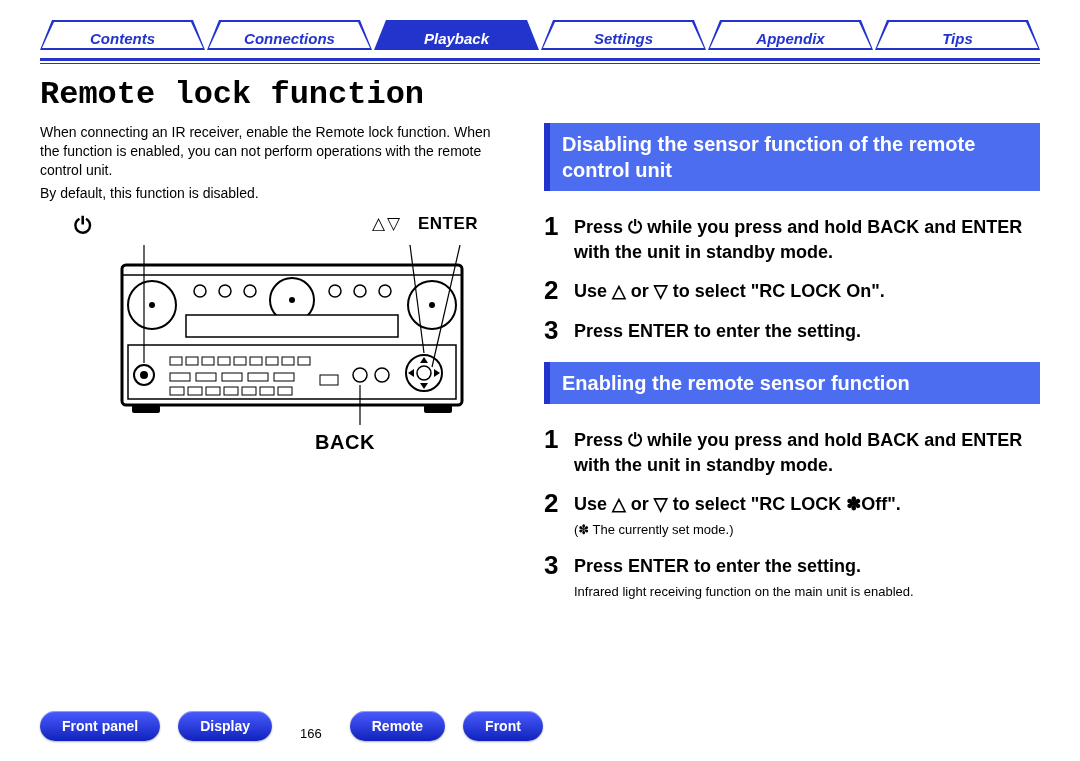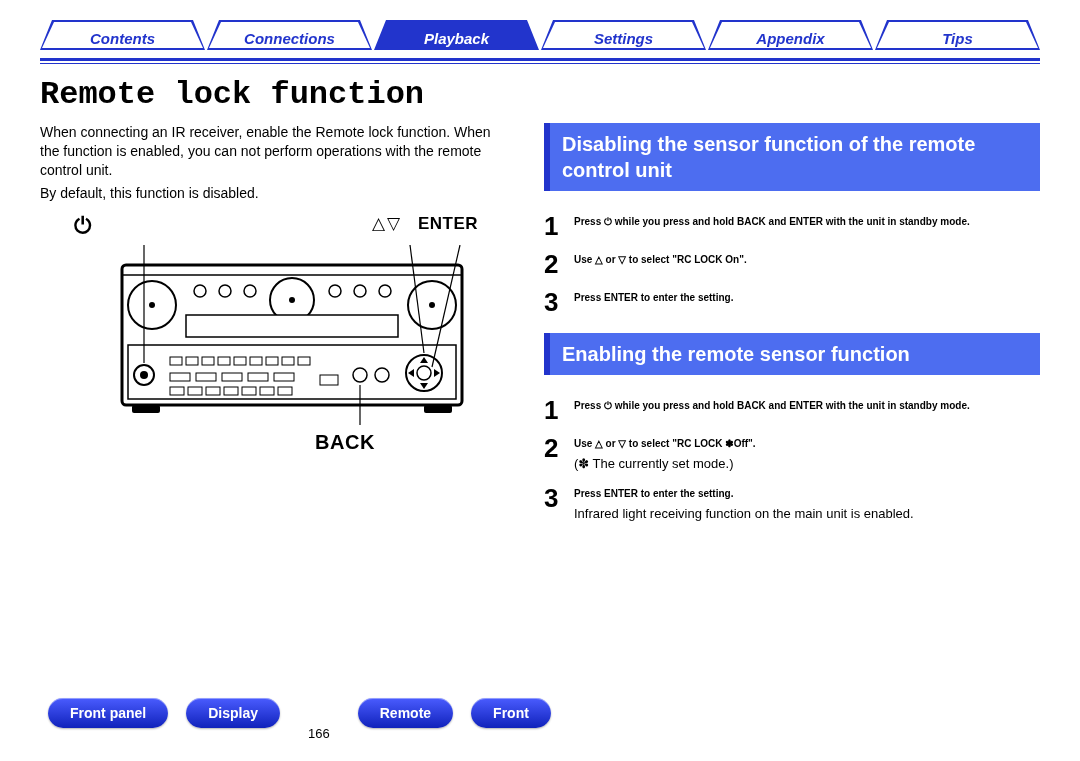--- a/index.html
+++ b/index.html
@@ -98,21 +98,21 @@
   .step-num {
     font-size: 26px;
     font-weight: bold;
     line-height: 1;
     min-width: 20px;
   }
   .step-body {
     padding-top: 2px;
   }
   .step-main {
-    font-size: 10px;
+    font-size: 18px;
     font-weight: bold;
     line-height: 1.4;
   }
   .step-sub {
     font-size: 13px;
     margin-top: 4px;
     line-height: 1.4;
   }
 
   
@@ -133,24 +133,24 @@
     font-weight: bold;
     margin-top: 6px;
     letter-spacing: 0.5px;
   }
   svg.receiver { display: block; margin-top: 6px; }
 
   
   .footer {
     position: absolute;
     bottom: 20px;
-    left: 48px;
+    left: 40px;
     right: 40px;
     display: flex;
-    align-items: flex-start;
+    align-items: flex-end;
     gap: 18px;
   }
   .pill {
     background: linear-gradient(to bottom, #4a5cff, #1022bb);
     color: #fff;
     font-weight: bold;
     font-size: 14px;
     padding: 7px 22px;
     border-radius: 16px;
     cursor: pointer;

